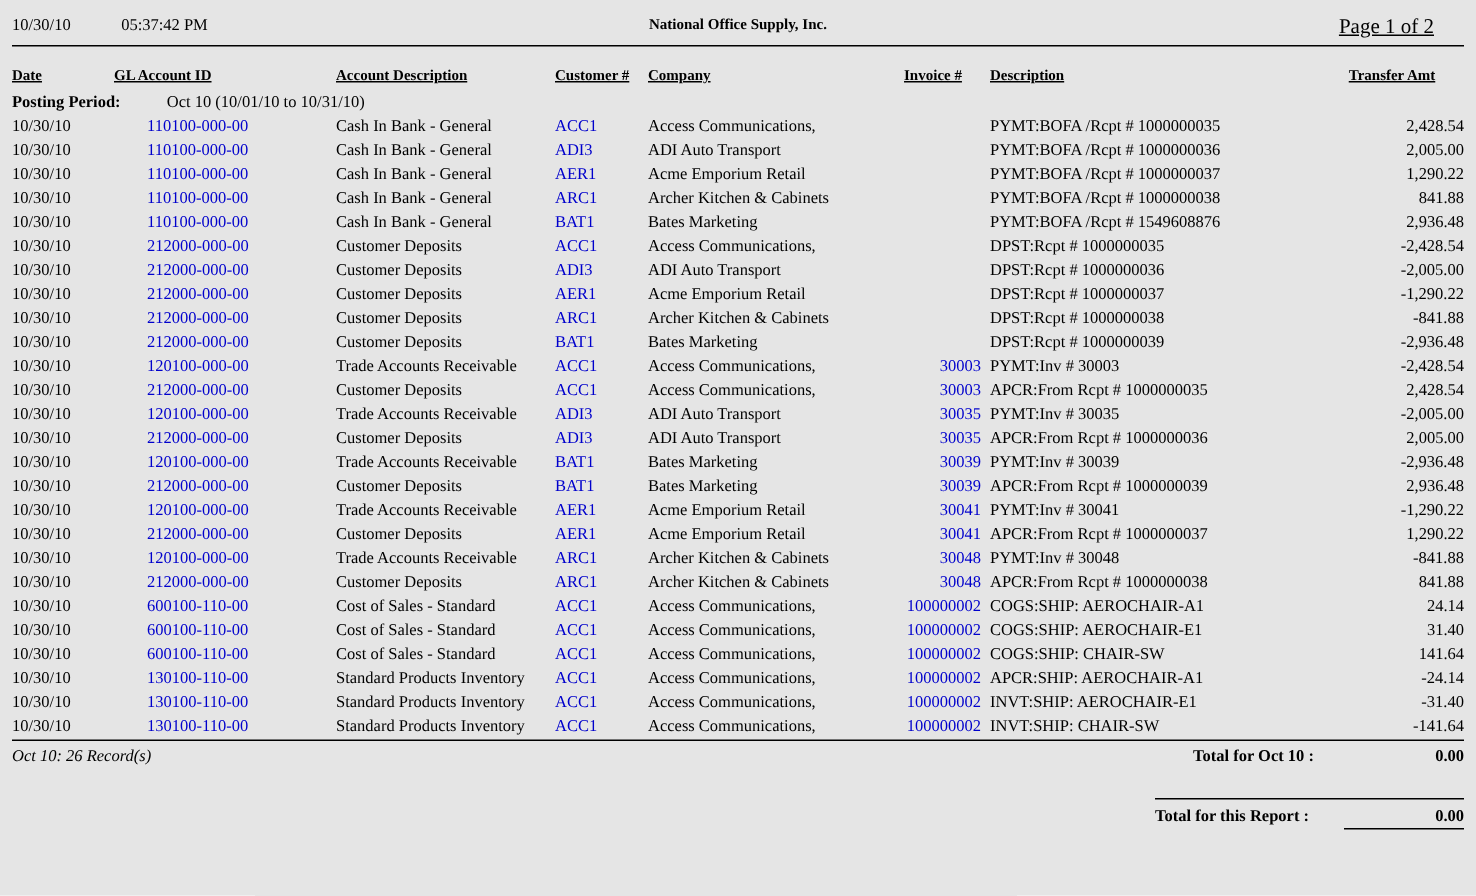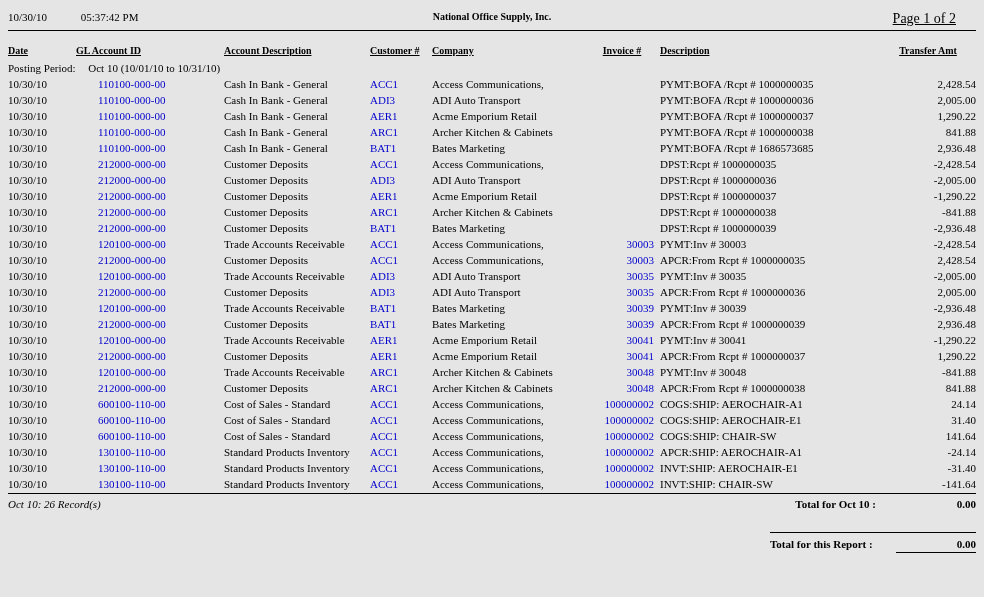--- a/index.html
+++ b/index.html
@@ -32,22 +32,22 @@
   col.w-gl   { width: 148px; }
   col.w-acct { width: 146px; }
   col.w-cust { width: 62px; }
   col.w-comp { width: 158px; }
   col.w-inv  { width: 64px; }
   col.w-desc { width: 226px; }
   col.w-amt  { width: 96px; }
   th.right, td.right { text-align: center; }
 
   tr.posting-row td { height: 15px; line-height: 15px; }
-  .pp-value { margin-left: 10px; }
-  .bold { font-weight: normal; }
+  .pp-value { margin-left: 28px; }
+  .bold { font-weight: bold; }
 
   tr.data-row td { height: 16px; line-height: 16px; overflow: hidden; white-space: nowrap; }
   td.c-gl   { color: var(--link-color, #0000CC); padding-left: 22px; }
   td.c-cust { color: var(--link-color, #0000CC); }
   td.c-inv  { color: var(--link-color, #0000CC); text-align: right; }
   td.c-desc { padding-left: 6px; white-space: pre; font-family: Liberation Serif, serif; }
   td.c-amt  { text-align: right; }
 
   
   .footer-rule { border-top: 1px solid #000; width: 968px; margin-top: 1px; }
@@ -147,21 +147,21 @@
           <td class="c-desc">PYMT:BOFA   /Rcpt # 1000000038</td>
           <td class="c-amt">841.88</td>
         </tr>
         <tr class="data-row">
           <td class="c-date">10/30/10</td>
           <td class="c-gl">110100-000-00</td>
           <td class="c-acct">Cash In Bank - General</td>
           <td class="c-cust">BAT1</td>
           <td class="c-comp">Bates Marketing</td>
           <td class="c-inv"></td>
-          <td class="c-desc">PYMT:BOFA   /Rcpt # 1686573685</td>
+          <td class="c-desc">PYMT:BOFA   /Rcpt # 1549608876</td>
           <td class="c-amt">2,936.48</td>
         </tr>
         <tr class="data-row">
           <td class="c-date">10/30/10</td>
           <td class="c-gl">212000-000-00</td>
           <td class="c-acct">Customer Deposits</td>
           <td class="c-cust">ACC1</td>
           <td class="c-comp">Access Communications,</td>
           <td class="c-inv"></td>
           <td class="c-desc">DPST:Rcpt # 1000000035</td>

